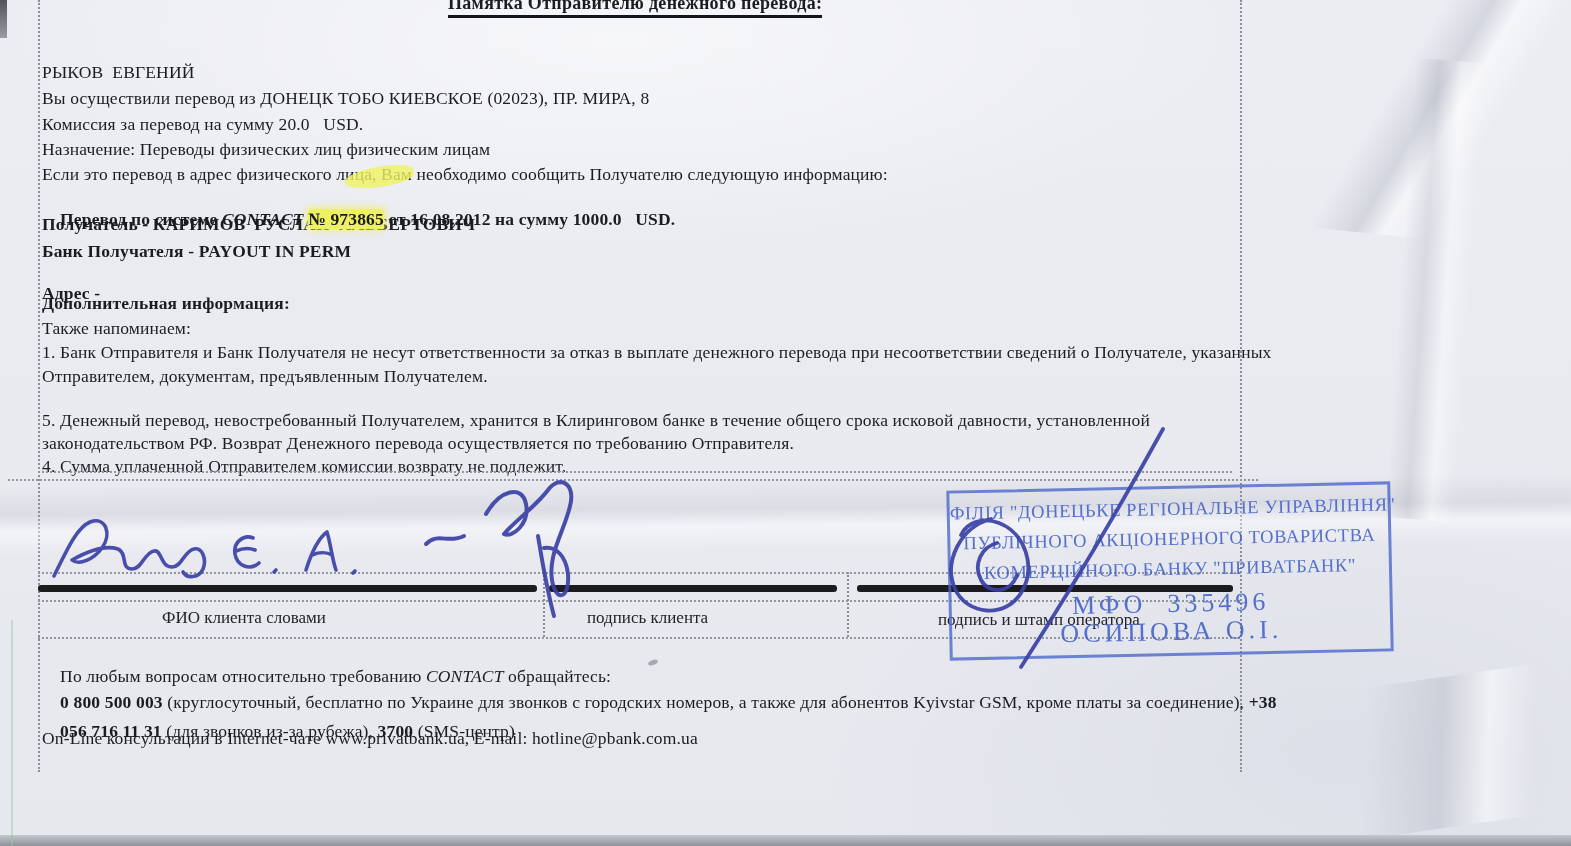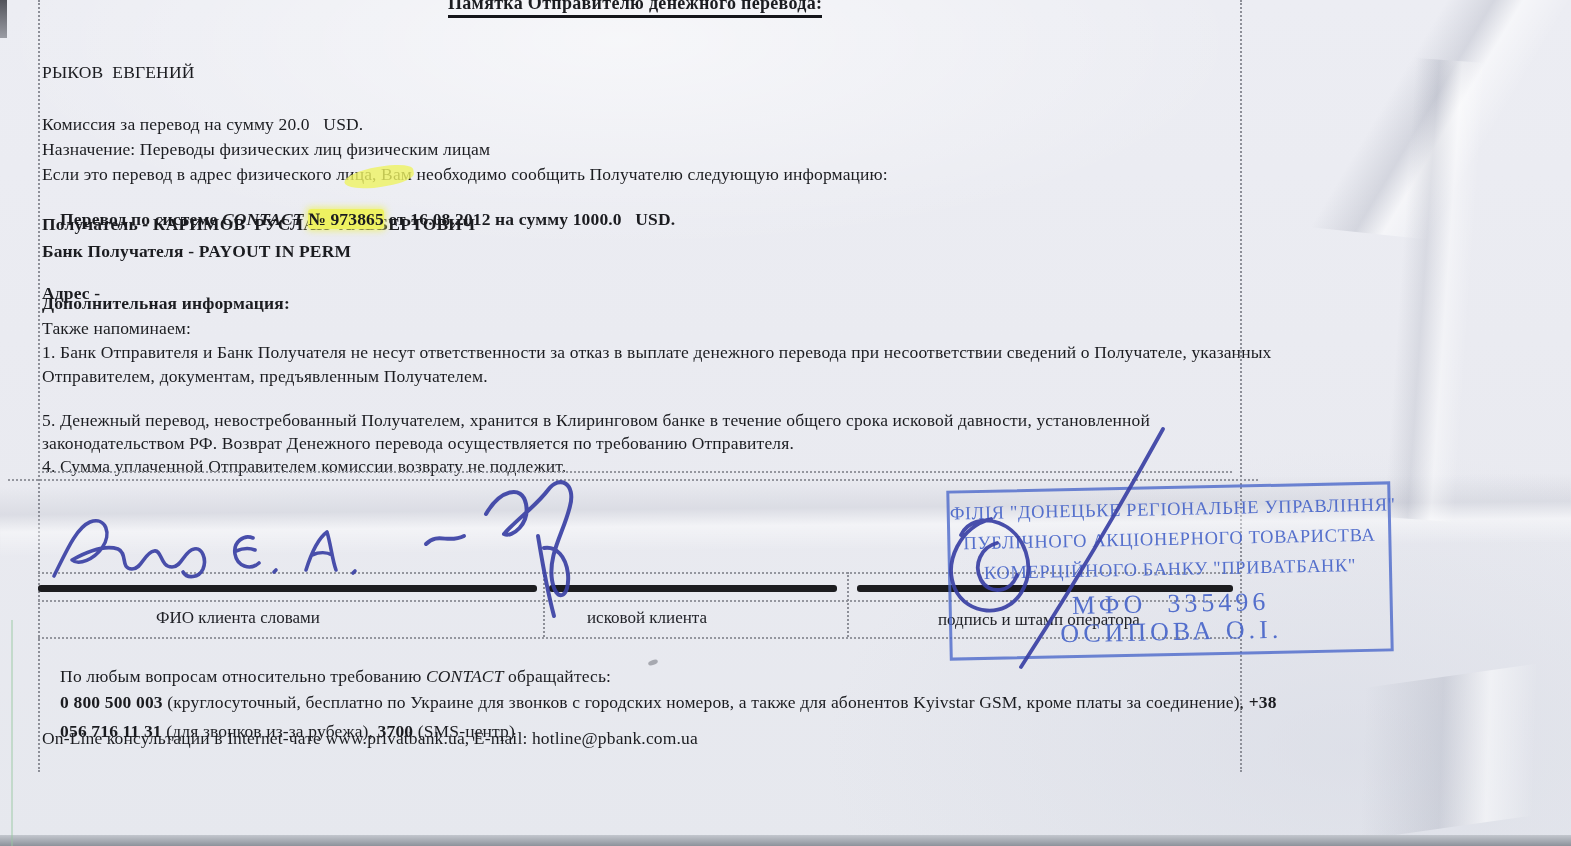--- a/index.html
+++ b/index.html
@@ -62,20 +62,21 @@
   <div class="edgeBottom"></div>
   <div class="greenline"></div>
   <div class="smudge" style="left:648px; top:660px;"></div>
 
   <div class="vdot" style="left:38px; top:0; height:772px;"></div>
   <div class="vdot" style="left:1240px; top:0; height:772px;"></div>
 
   <div class="title">Памятка Отправителю денежного перевода:</div>
 
   <div class="tl" style="top:62px;">РЫКОВ  ЕВГЕНИЙ</div>
+  <div class="tl" style="top:88px;">Вы осуществили перевод из ДОНЕЦК ТОБО КИЕВСКОЕ (02023), ПР. МИРА, 8</div>
   <div class="tl" style="top:114px;">Комиссия за перевод на сумму 20.0   USD.</div>
   <div class="tl" style="top:139px;">Назначение: Переводы физических лиц физическим лицам</div>
   <div class="tl" style="top:164px;">Если это перевод в адрес физического лица, Вам необходимо сообщить Получателю следующую информацию:</div>
 
   <div class="hlblob"></div>
   <div class="tl b" style="top:188px; z-index:3;">
     <span>Перевод по системе </span><span class="it">CONTACT </span><span class="hl">№ 973865</span><span> от 16.08.2012 на сумму 1000.0   USD.</span>
   </div>
 
   <div class="tl b" style="top:214px;">Получатель - КАРИМОВ  РУСЛАН  АЛЬБЕРТОВИЧ</div>
@@ -93,22 +94,22 @@
   <div class="hdot" style="left:38px; top:471px; width:1194px;"></div>
   <div class="hdot" style="left:8px; top:479px; width:1250px;"></div>
 
   <div class="hdot" style="left:38px; top:572px; width:1202px;"></div>
   <div class="bar" style="left:38px; width:499px;"></div>
   <div class="bar" style="left:549px; width:288px;"></div>
   <div class="bar" style="left:857px; width:376px;"></div>
   <div class="hdot" style="left:38px; top:600px; width:1202px;"></div>
   <div class="vdot" style="left:543px; top:572px; height:65px;"></div>
   <div class="vdot" style="left:847px; top:572px; height:65px;"></div>
-  <div class="lbl" style="left:156px; top:608px;">ФИО клиента словами</div>
-  <div class="lbl" style="left:587px; top:608px;">исковой клиента</div>
+  <div class="lbl" style="left:162px; top:608px;">ФИО клиента словами</div>
+  <div class="lbl" style="left:587px; top:608px;">подпись клиента</div>
   <div class="lbl" style="left:938px; top:610px;">подпись и штамп оператора</div>
   <div class="hdot" style="left:38px; top:637px; width:1202px;"></div>
 
   <svg class="sig" style="left:48px; top:488px;" width="330" height="108" viewBox="0 0 330 108">
     <path stroke-width="3.6" d="M6,88 C18,64 28,40 42,34 C58,28 64,46 54,60 C46,71 31,78 24,72 C40,63 58,57 70,61 C80,65 72,81 84,81 C94,81 96,65 106,63 C114,61 112,79 124,79 C134,79 136,63 146,61 C154,59 159,71 155,81 C151,90 139,91 135,84"></path>
     <path stroke-width="3.6" d="M205,50 C196,46 185,54 187,66 C189,78 202,83 211,75 M188,63 C195,60 202,60 207,62"></path>
     <path stroke-width="3.6" d="M226,84 l2,-2"></path>
     <path stroke-width="3.6" d="M258,82 C264,63 272,49 279,44 C283,57 284,71 288,82 M264,67 C271,64 279,64 284,67"></path>
     <path stroke-width="3.6" d="M305,85 l2,-2"></path>
   </svg>

